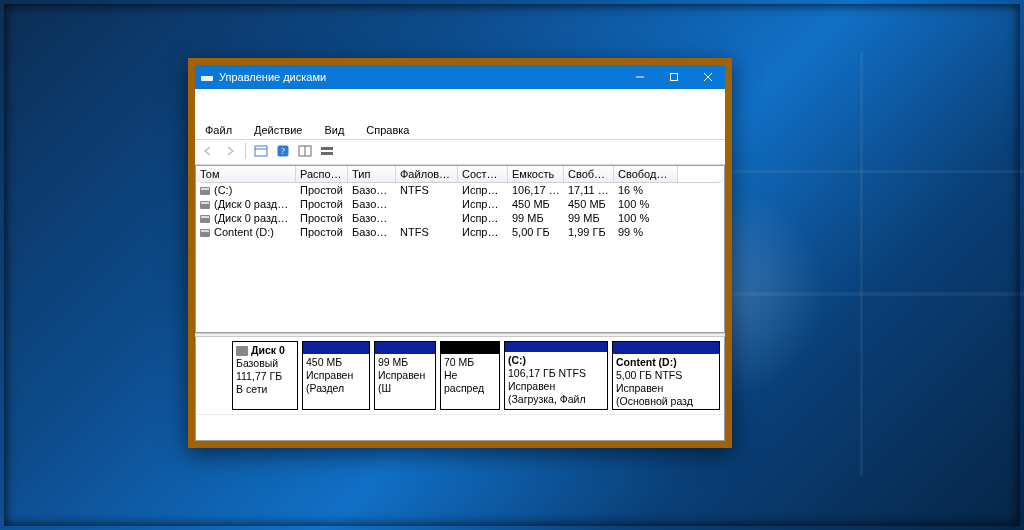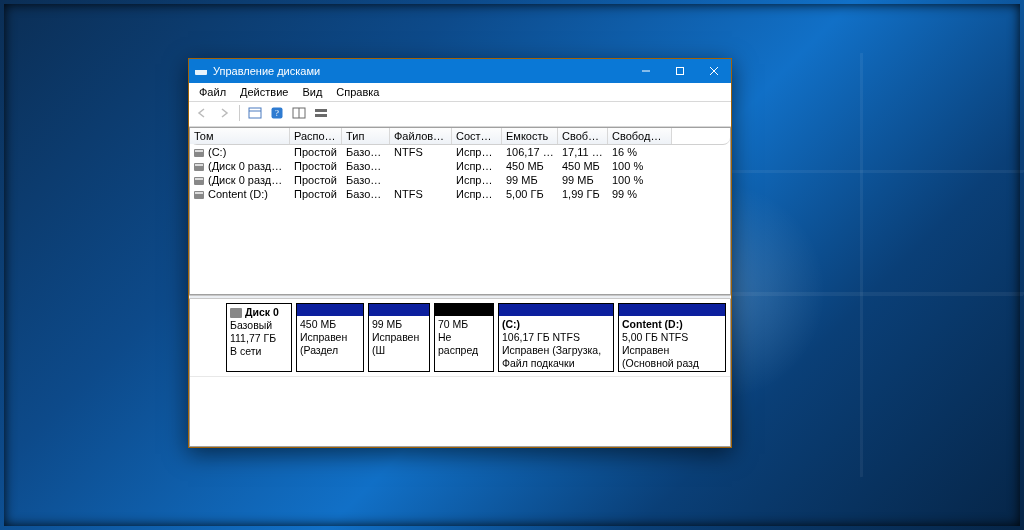--- a/index.html
+++ b/index.html
@@ -28,21 +28,21 @@
     position:absolute; left:4px; top:4px; right:4px; bottom:4px;
     box-shadow: inset 0 0 12px rgba(0,0,0,0.9);
     pointer-events:none;
   }
 
   .window {
     position:absolute;
     left:188px; top:58px;
     width:544px; height:390px;
     background:#fff;
-    border:1px solid #a16207;
+    border:7px solid #a16207;
     box-shadow: 0 6px 22px rgba(0,0,0,0.55);
     display:flex; flex-direction:column;
   }
   
   .titlebar {
     height:24px; background:#0a78d6; color:#fff;
     display:flex; align-items:center;
     font-size:11px;
   }
   .titlebar .appicon {
@@ -50,23 +50,24 @@
     display:flex;
   }
   .titlebar .title { flex:1; }
   .winbtns { display:flex; height:100%; }
   .winbtn {
     width:34px; display:flex; align-items:center; justify-content:center;
     color:#fff;
   }
 
   .menubar {
-    display:flex; gap:2px; padding:2px 4px;
+    display:flex; gap:10px; padding:2px 4px;
     background:#fff; border-bottom:1px solid #d8d8d8;
     color:#000;
+    margin-top:32px;
   }
   .menubar span { padding:1px 6px; }
 
   .toolbar {
     display:flex; align-items:center; gap:4px;
     padding:2px 4px 4px; background:#fff;
     border-bottom:1px solid #d8d8d8;
   }
   .tbtn {
     width:18px; height:18px;

